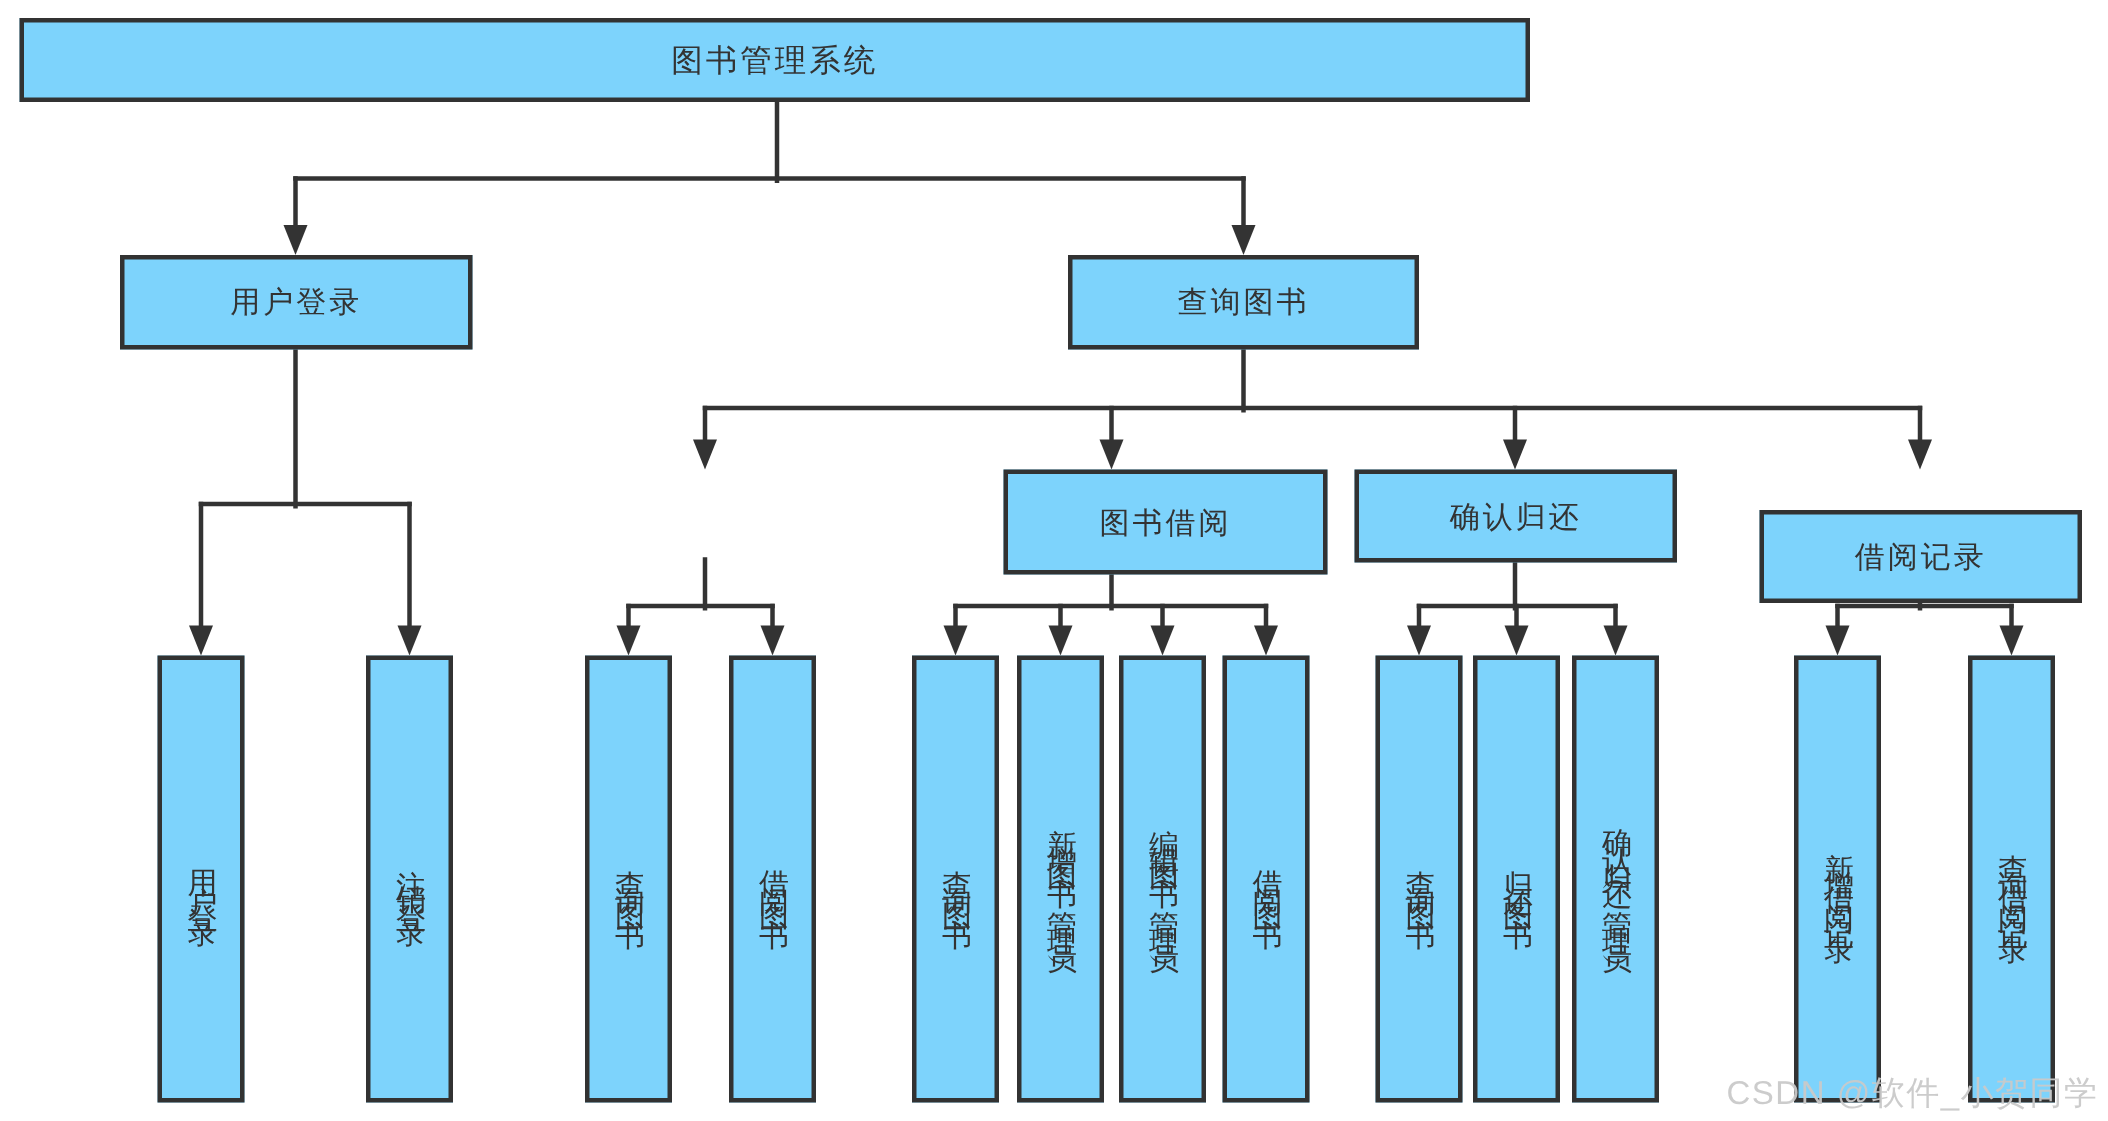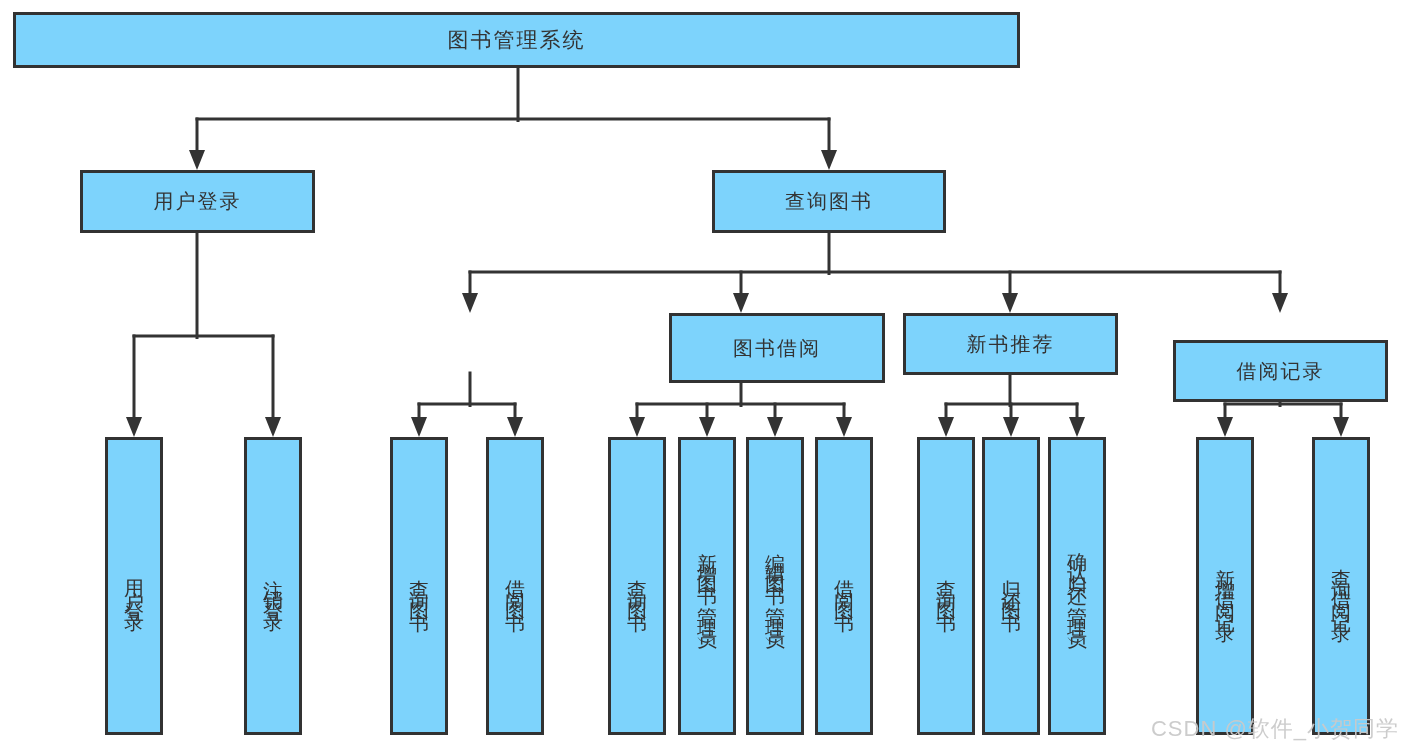--- a/index.html
+++ b/index.html
@@ -157,21 +157,21 @@
     <span>用户登录</span>
   </div>
   <div class="node hnode n-l2b">
     <span>查询图书</span>
   </div>
 
   <div class="node hnode n-l3b">
     <span>图书借阅</span>
   </div>
   <div class="node hnode n-l3c">
-    <span>新书推荐</span>
+    <span>确认归还</span>
   </div>
   <div class="node hnode n-l3d">
     <span>借阅记录</span>
   </div>
 
   <div class="node vnode leaf n-g1a">
     <span>用户登录</span>
   </div>
   <div class="node vnode leaf n-g1b">
     <span>注销登录</span>

